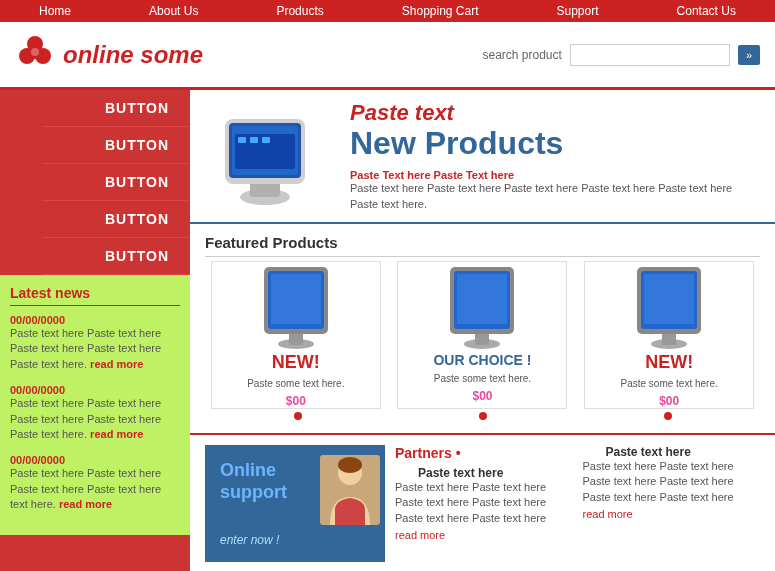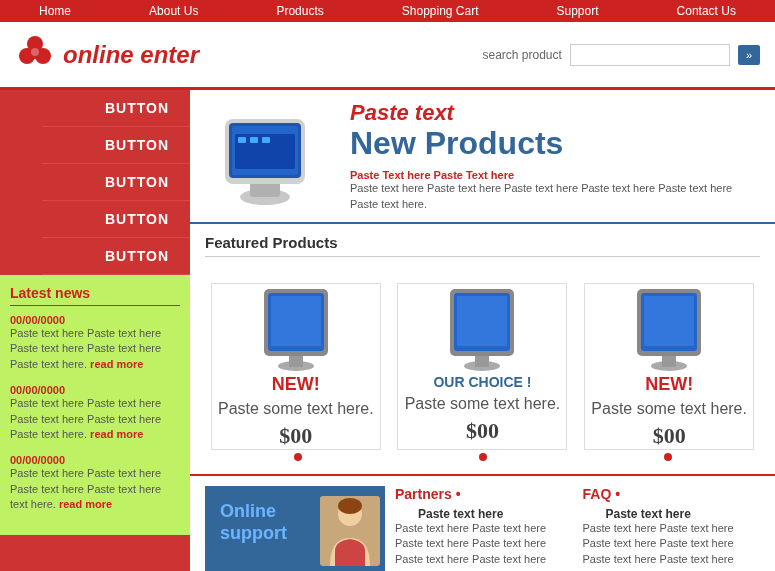--- a/index.html
+++ b/index.html
@@ -186,21 +186,21 @@
     }
 
     
     .featured-section {
       padding: 10px 15px;
     }
     .featured-title {
       font-size: 15px;
       font-weight: bold;
       color: #333;
-      margin-bottom: 26px;
+      margin-bottom: 4px;
       padding-bottom: 5px;
       border-bottom: 1px solid #ccc;
     }
     .products-grid {
       display: flex;
       gap: 5px;
       justify-content: space-around;
     }
     .product-card {
       text-align: center;
@@ -210,28 +210,27 @@
       background: #fff;
     }
     .product-badge {
       color: #cc2222;
       font-size: 18px;
       font-weight: bold;
     }
     .product-badge.blue { color: #336699; }
     .product-text {
       color: #555;
-      font-size: 16px;
+      font-size: 10px;
       margin: 5px 0;
     }
     .product-price {
-      color: #404040;
-      font-size: 22px;
-      font-weight: bold;
-      font-family: Liberation Serif, serif;
+      color: #ec4899;
+      font-size: 12px;
+      font-weight: bold;
     }
 
     
     .bottom-sections {
       display: flex;
       gap: 10px;
       padding: 10px 15px;
       border-top: 2px solid #cc2222;
     }
 
@@ -318,21 +317,21 @@
       
       <svg width="40" height="40" viewBox="0 0 40 40">
         <circle cx="20" cy="12" r="8" fill="#cc2222"></circle>
         <circle cx="12" cy="24" r="8" fill="#cc2222"></circle>
         <circle cx="28" cy="24" r="8" fill="#cc2222"></circle>
         <circle cx="20" cy="20" r="7" fill="#cc2222"></circle>
         <circle cx="20" cy="20" r="4" fill="white" opacity="0.3"></circle>
       </svg>
     </div>
     <div class="logo-text">
-      <span>online </span><span style="color:#cc2222;font-weight:bold;">enter</span>
+      <span>online </span><span style="color:#cc2222;font-weight:bold;">some</span>
     </div>
   </div>
   <div class="search-area">
     <label class="search-label">search product</label>
     <input class="search-input" type="text" style="">
     <button class="search-btn">»</button>
   </div>
 </header>
 
 <div class="main-layout">
@@ -481,23 +480,20 @@
         <div class="section-title-red">
           <span>Partners</span>
         </div>
         <div class="section-bold-text">Paste text here</div>
         <div class="section-body-text">Paste text here Paste text here Paste text here Paste text here Paste text here Paste text here</div>
         <a href="#" class="section-read-more">read more</a>
 
       </div>
 
       <div class="faq-section">
-        <div class="section-title-red">
-          <span>FAQ</span>
-        </div>
         <div class="section-bold-text">Paste text here</div>
         <div class="section-body-text">Paste text here Paste text here Paste text here Paste text here Paste text here Paste text here</div>
         <a href="#" class="section-read-more">read more</a>
 
       </div>
     </div>
 
   </div>
 </div>
 

